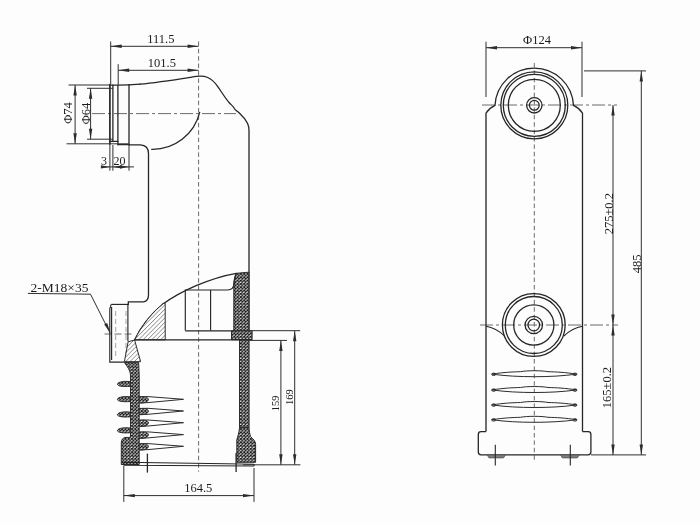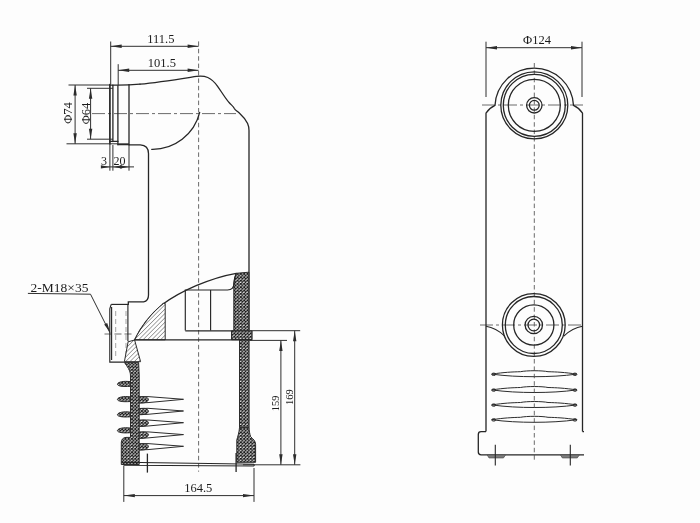--- a/index.html
+++ b/index.html
@@ -1,16 +1,16 @@
 <!DOCTYPE html>
 <html><head>
 <meta charset="utf-8">
 <style>
 html,body{margin:0;padding:0;background:#fdfdfd;}
-#wrap{width:584px;height:523px;position:relative;overflow:hidden;background:#14b8a6;}
+#wrap{width:700px;height:523px;position:relative;overflow:hidden;background:#14b8a6;}
 text{font-family:"Liberation Serif", serif;fill:#1c1c1c;}
 </style>
 </head>
 <body>
 <div id="wrap">
 <svg width="700" height="523" viewBox="0 0 700 523" xmlns="http://www.w3.org/2000/svg">
 <defs>
 <pattern id="hatch" width="3.1" height="3.1" patternUnits="userSpaceOnUse" patternTransform="rotate(-45)">
 <rect width="3.1" height="3.1" fill="#ffffff"></rect>
 <line x1="0" y1="0" x2="3.1" y2="0" stroke="#333333" stroke-width="0.85"></line>

